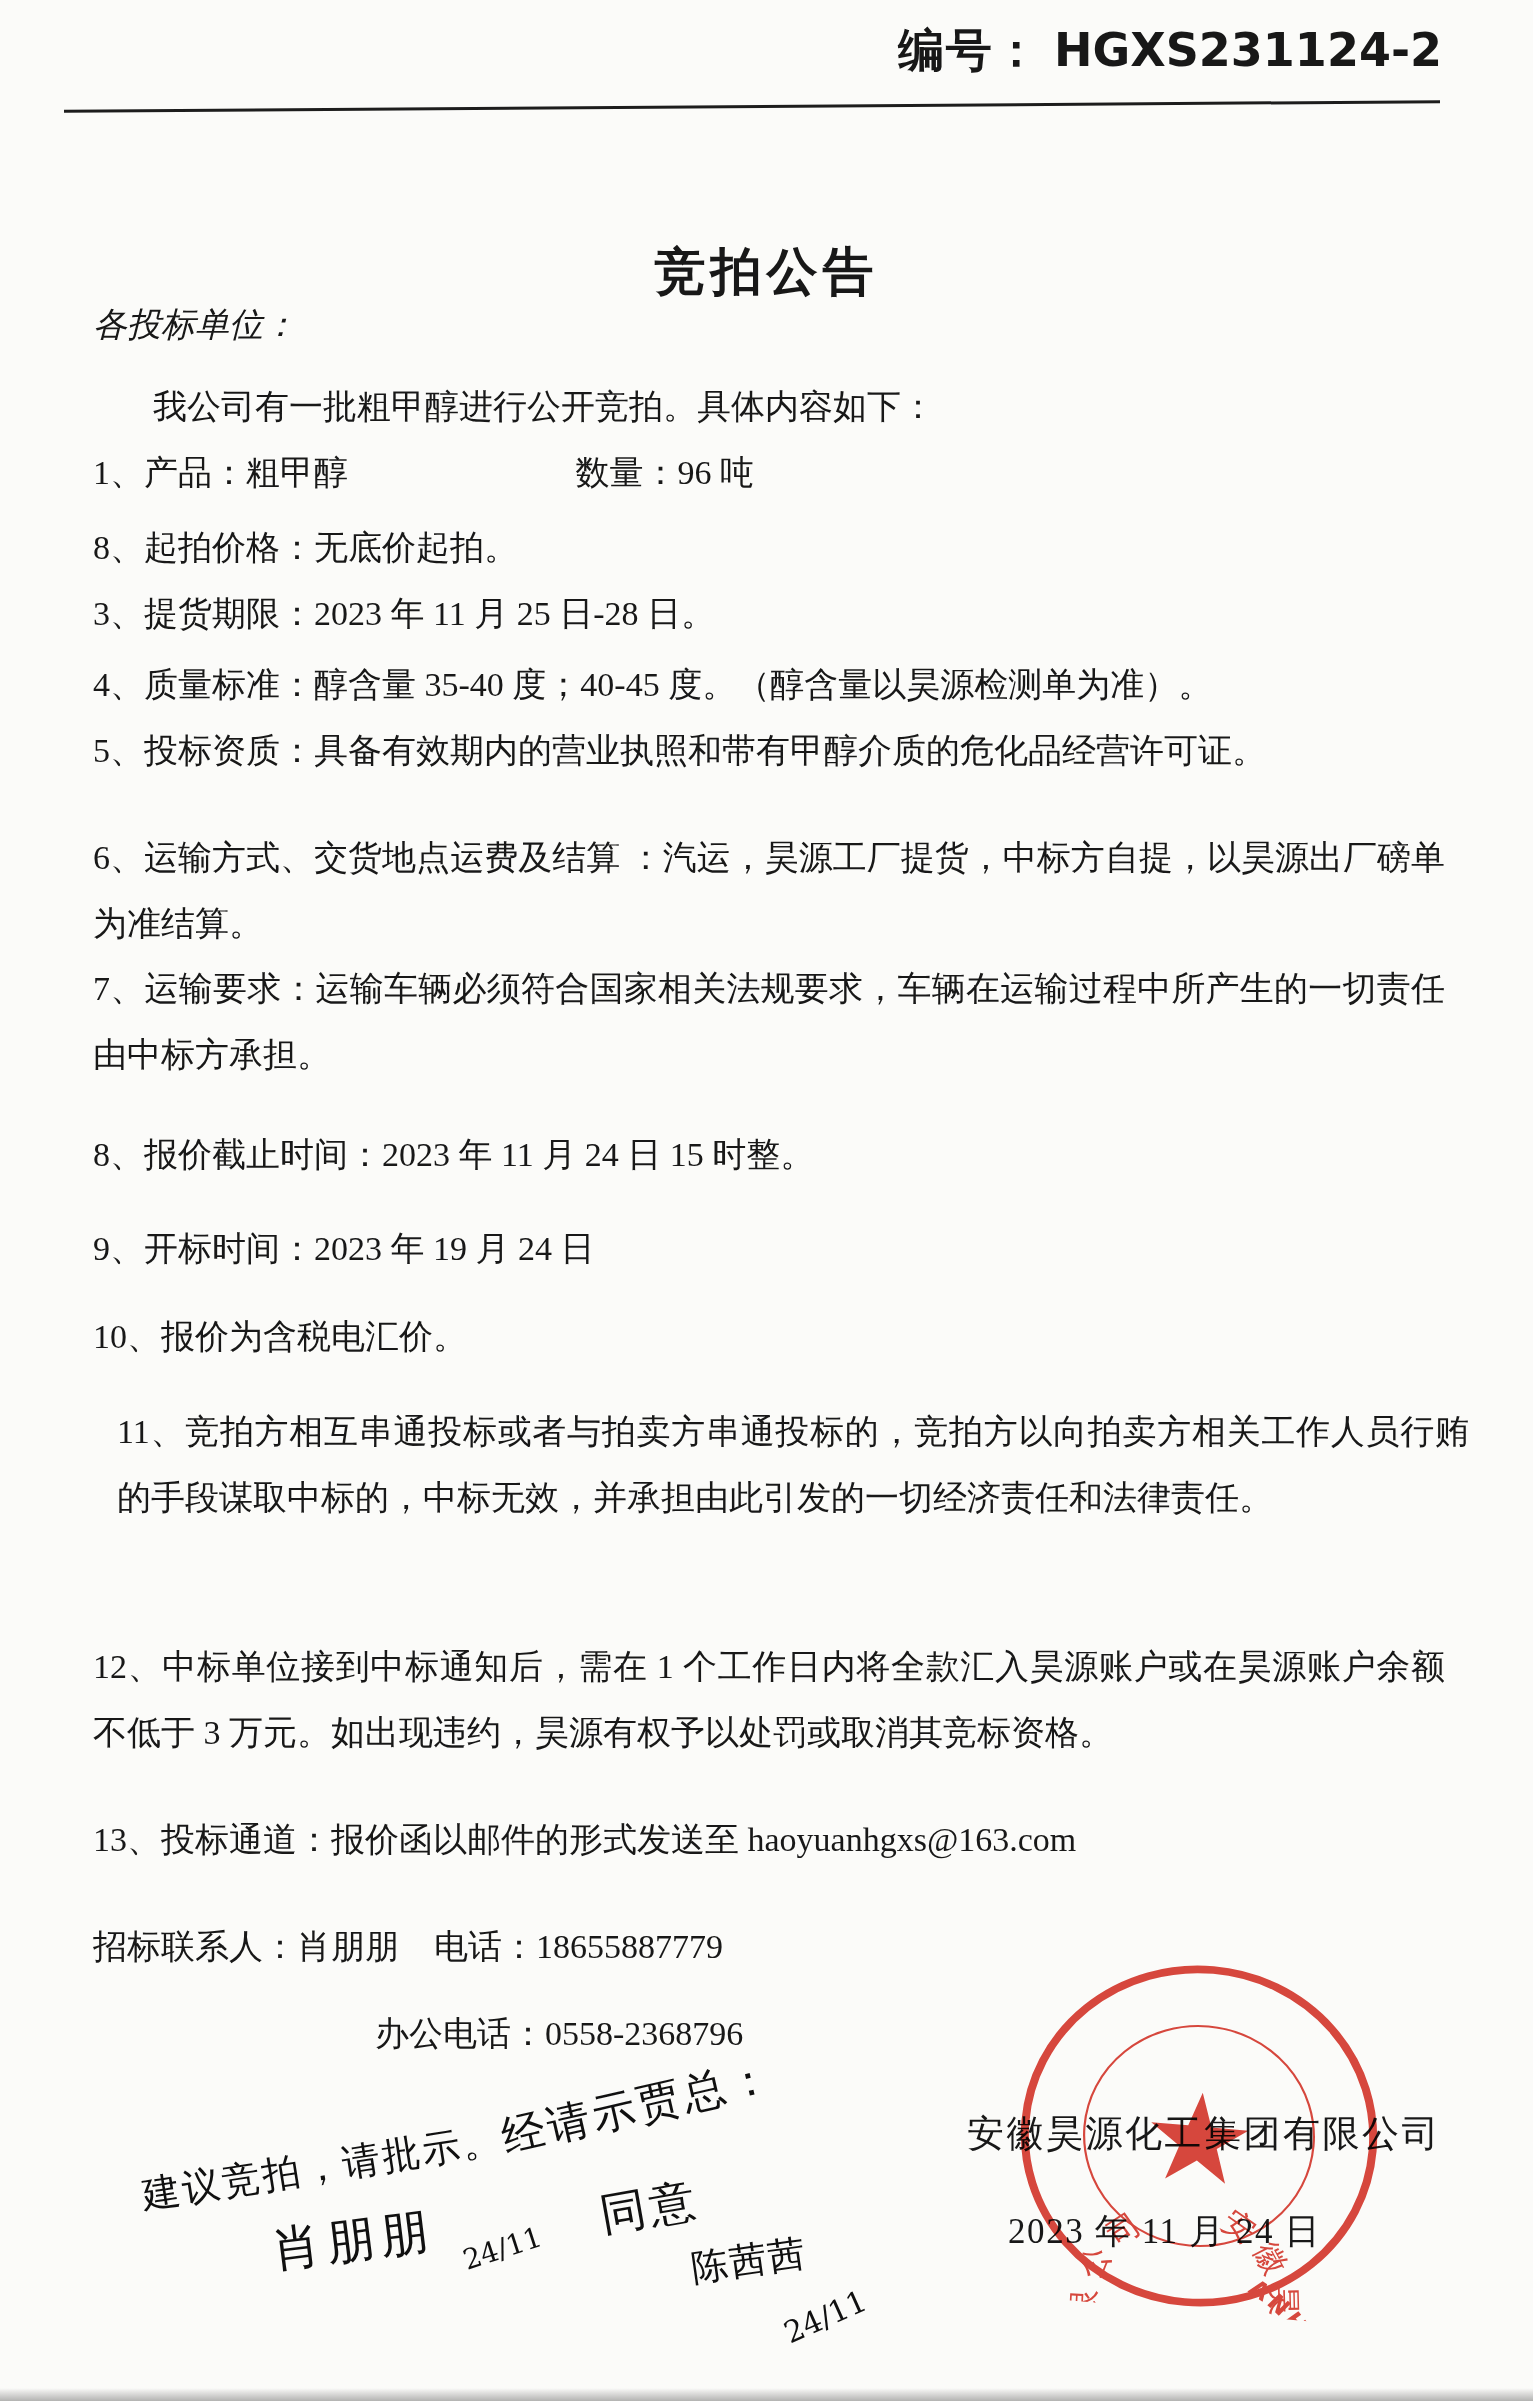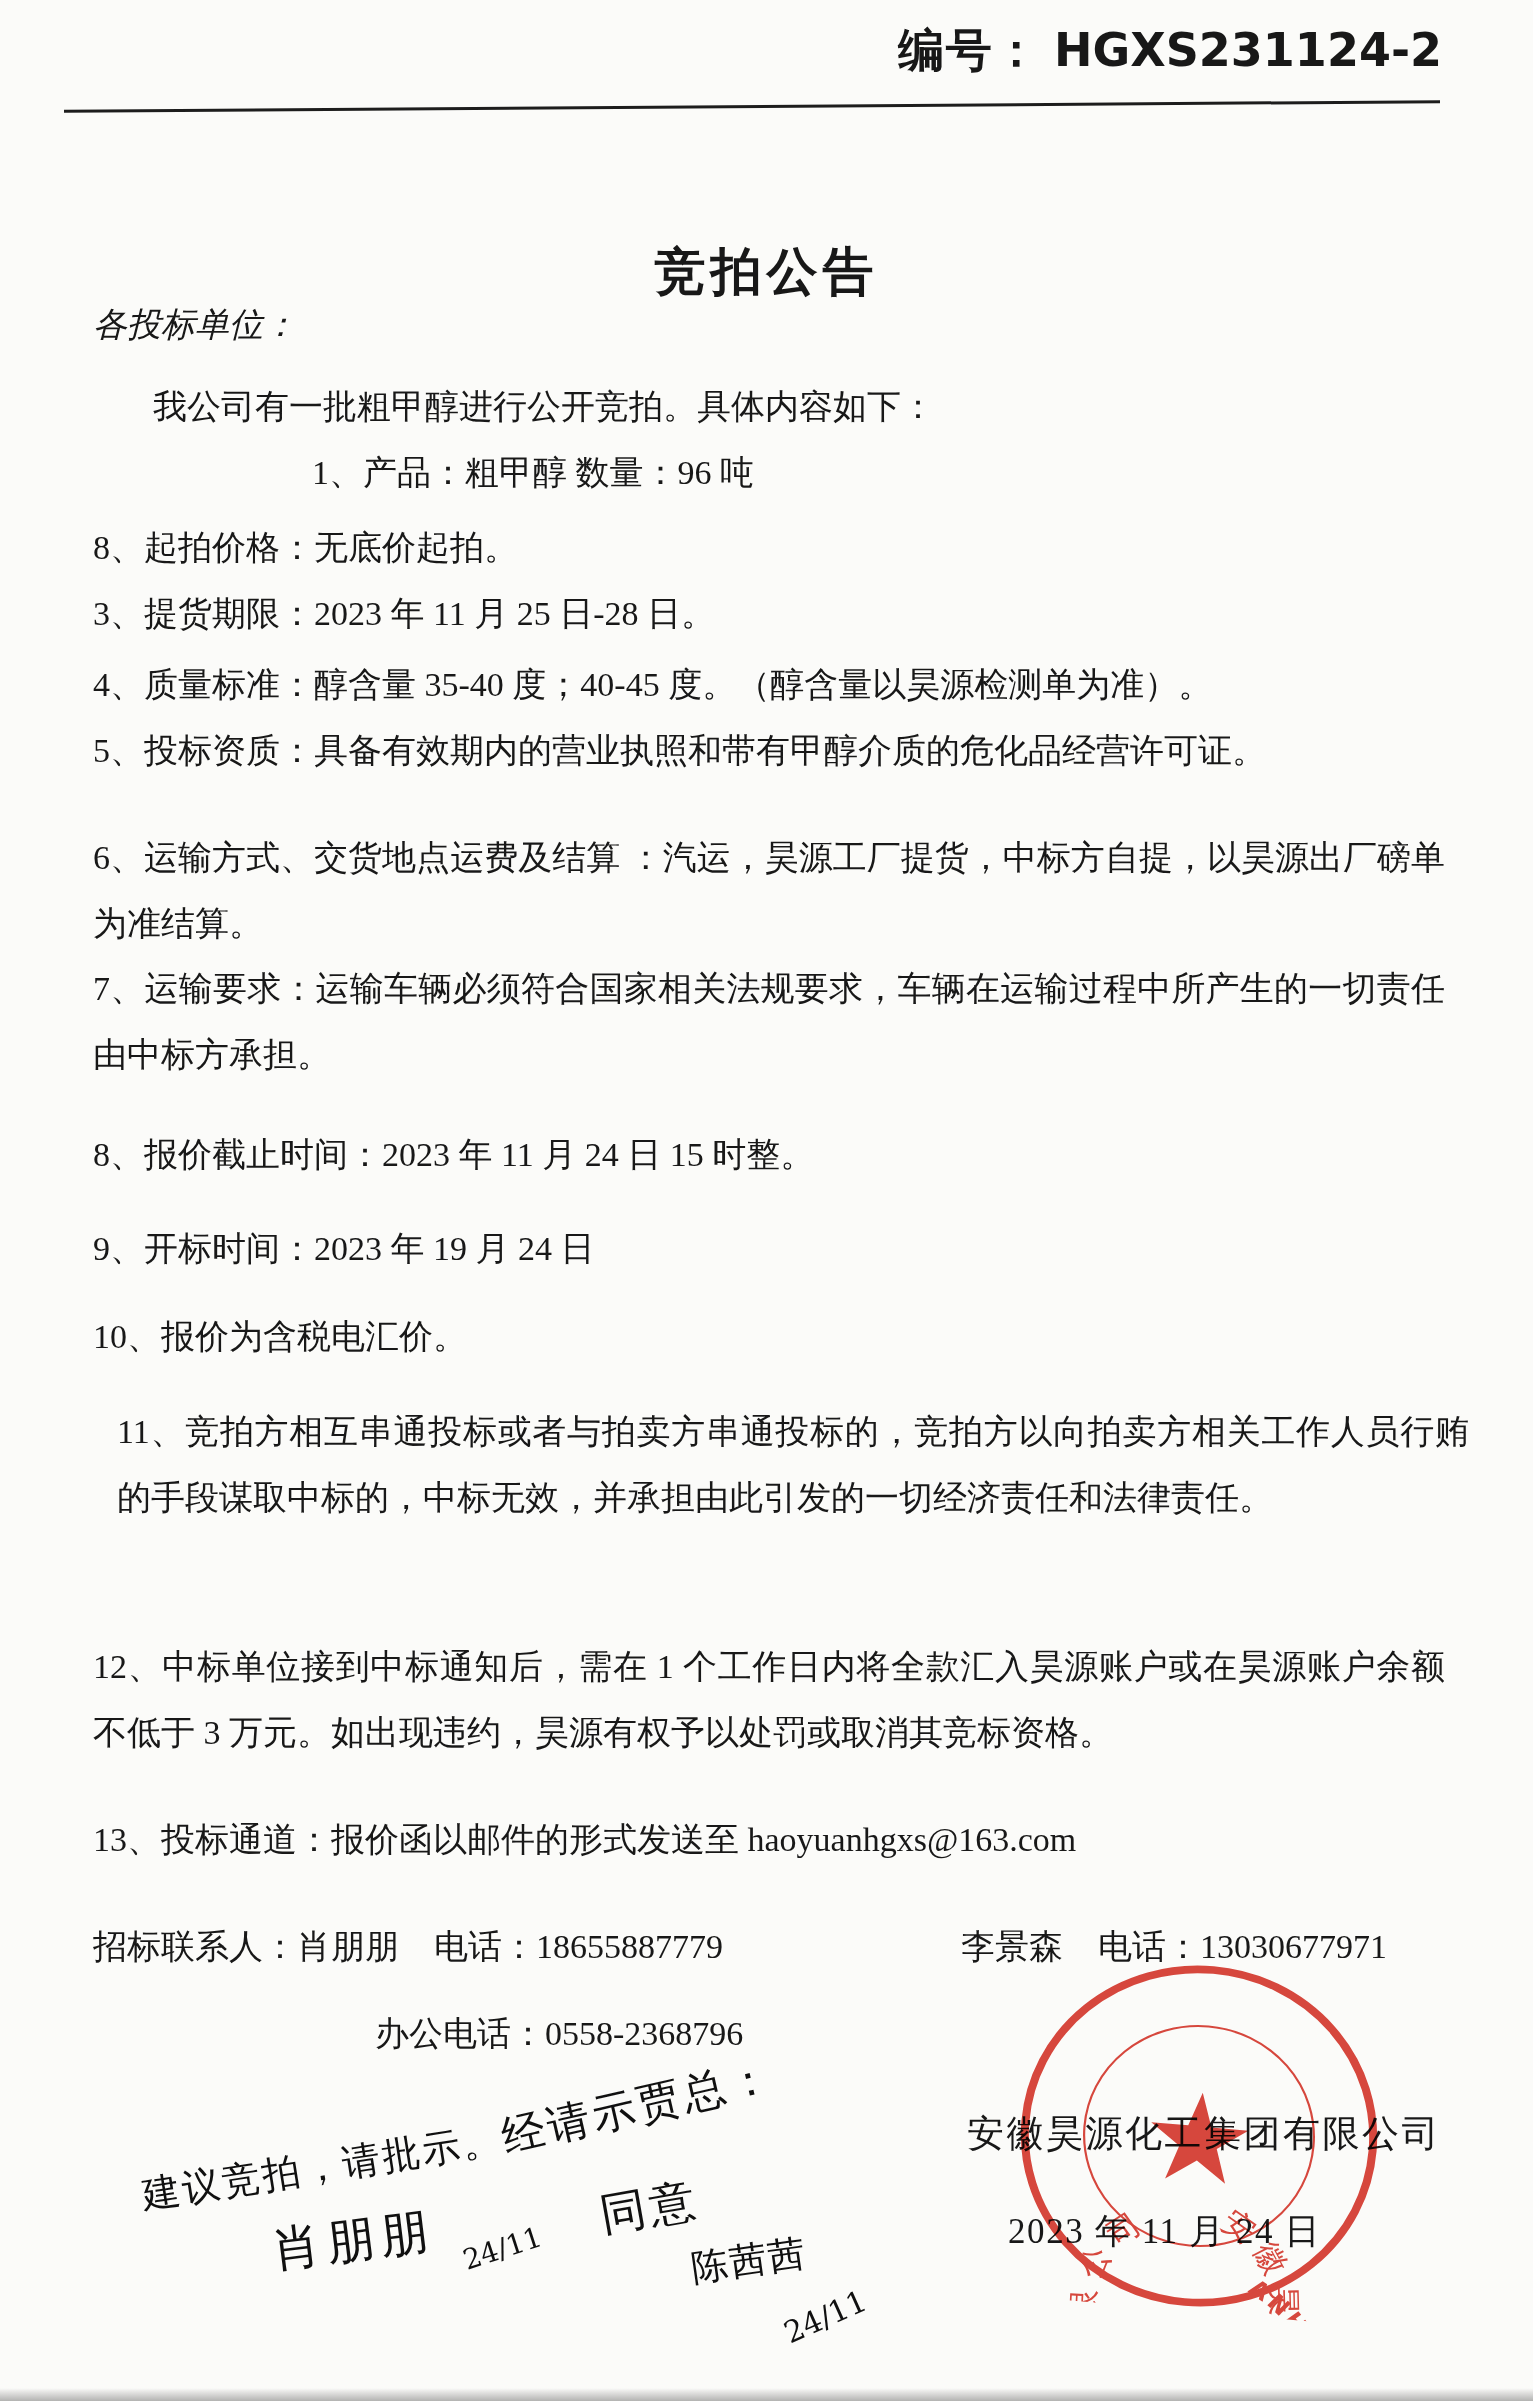--- a/index.html
+++ b/index.html
@@ -11,21 +11,21 @@
   .abs{position:absolute;}
   .doc-no{top:20px;right:91px;font-size:46px;font-weight:bold;letter-spacing:1.6px;white-space:nowrap;}
   .doc-no .num{font-family:"DejaVu Sans", sans-serif;font-weight:bold;letter-spacing:0;}
   .head-rule{top:105px;left:64px;width:1376px;height:3.3px;background:#1d1d1d;transform:rotate(-0.4deg);}
   .title{top:198px;left:0;width:100%;text-align:center;font-size:51px;font-weight:bold;letter-spacing:5px;margin-top:40px;}
   .para{left:93px;width:1352px;font-size:34px;line-height:66px;text-align:justify;}
   .single{text-align:left;white-space:nowrap;}
   .salutation{top:292px;font-style:italic;}
   .intro{top:374px;left:153px;width:1295px;}
   .i1{top:440px;}
-  .i1 .prod{display:inline-block;width:474px;text-align:right;}
+  .i1 .prod{display:inline-block;width:474px;}
   .i2{top:515px;}  .i3{top:581px;}  .i4{top:652px;}  .i5{top:718px;}
   .i6{top:825px;}  .i7{top:956px;} .i8{top:1122px;} .i9{top:1216px;}
   .i10{top:1304px;}.i11{top:1399px;margin-left:24px;}.i12{top:1634px;}.i13{top:1807px;}
   .contacts{top:1914px;}
   .contacts .seg{margin-right:35px;}
   .contacts .right-group{position:absolute;left:868px;top:0;white-space:nowrap;}
   .office{top:2001px;left:375px;width:742px;}
   .company{top:2109px;left:967px;font-size:37px;letter-spacing:2.5px;white-space:nowrap;}
   .issue-date{top:2208px;left:1008px;font-size:35px;letter-spacing:1.6px;white-space:nowrap;}
   .hw{font-family:"DejaVu Serif", serif;color:#101010;white-space:nowrap;}
@@ -65,21 +65,20 @@
 <div class="abs para i7">7、运输要求：运输车辆必须符合国家相关法规要求，车辆在运输过程中所产生的一切责任由中标方承担。</div>
 <div class="abs para single i8">8、报价截止时间：2023 年 11 月 24 日 15 时整。</div>
 <div class="abs para single i9">9、开标时间：2023 年 19 月 24 日</div>
 <div class="abs para single i10">10、报价为含税电汇价。</div>
 <div class="abs para i11">11、竞拍方相互串通投标或者与拍卖方串通投标的，竞拍方以向拍卖方相关工作人员行贿的手段谋取中标的，中标无效，并承担由此引发的一切经济责任和法律责任。</div>
 <div class="abs para i12">12、中标单位接到中标通知后，需在 1 个工作日内将全款汇入昊源账户或在昊源账户余额不低于 3 万元。如出现违约，昊源有权予以处罚或取消其竞标资格。</div>
 <div class="abs para single i13">13、投标通道：报价函以邮件的形式发送至 haoyuanhgxs@163.com</div>
 
 <div class="abs para single contacts">
   <span>招标联系人：</span><span class="seg">肖朋朋</span><span>电话：</span><span>18655887779</span>
-  <span class="right-group"><span class="seg">李景森</span><span>电话：</span><span>13030677971</span></span>
 </div>
 <div class="abs para single office">
   <span>办公电话：</span><span>0558-2368796</span>
 </div>
 
 <div class="abs company">安徽昊源化工集团有限公司</div>
 <div class="abs issue-date">2023 年 11 月 24 日</div>
 
 <div class="abs hw hw1a">建议竞拍，请批示。</div>
 <div class="abs hw hw1b">肖朋朋</div>

